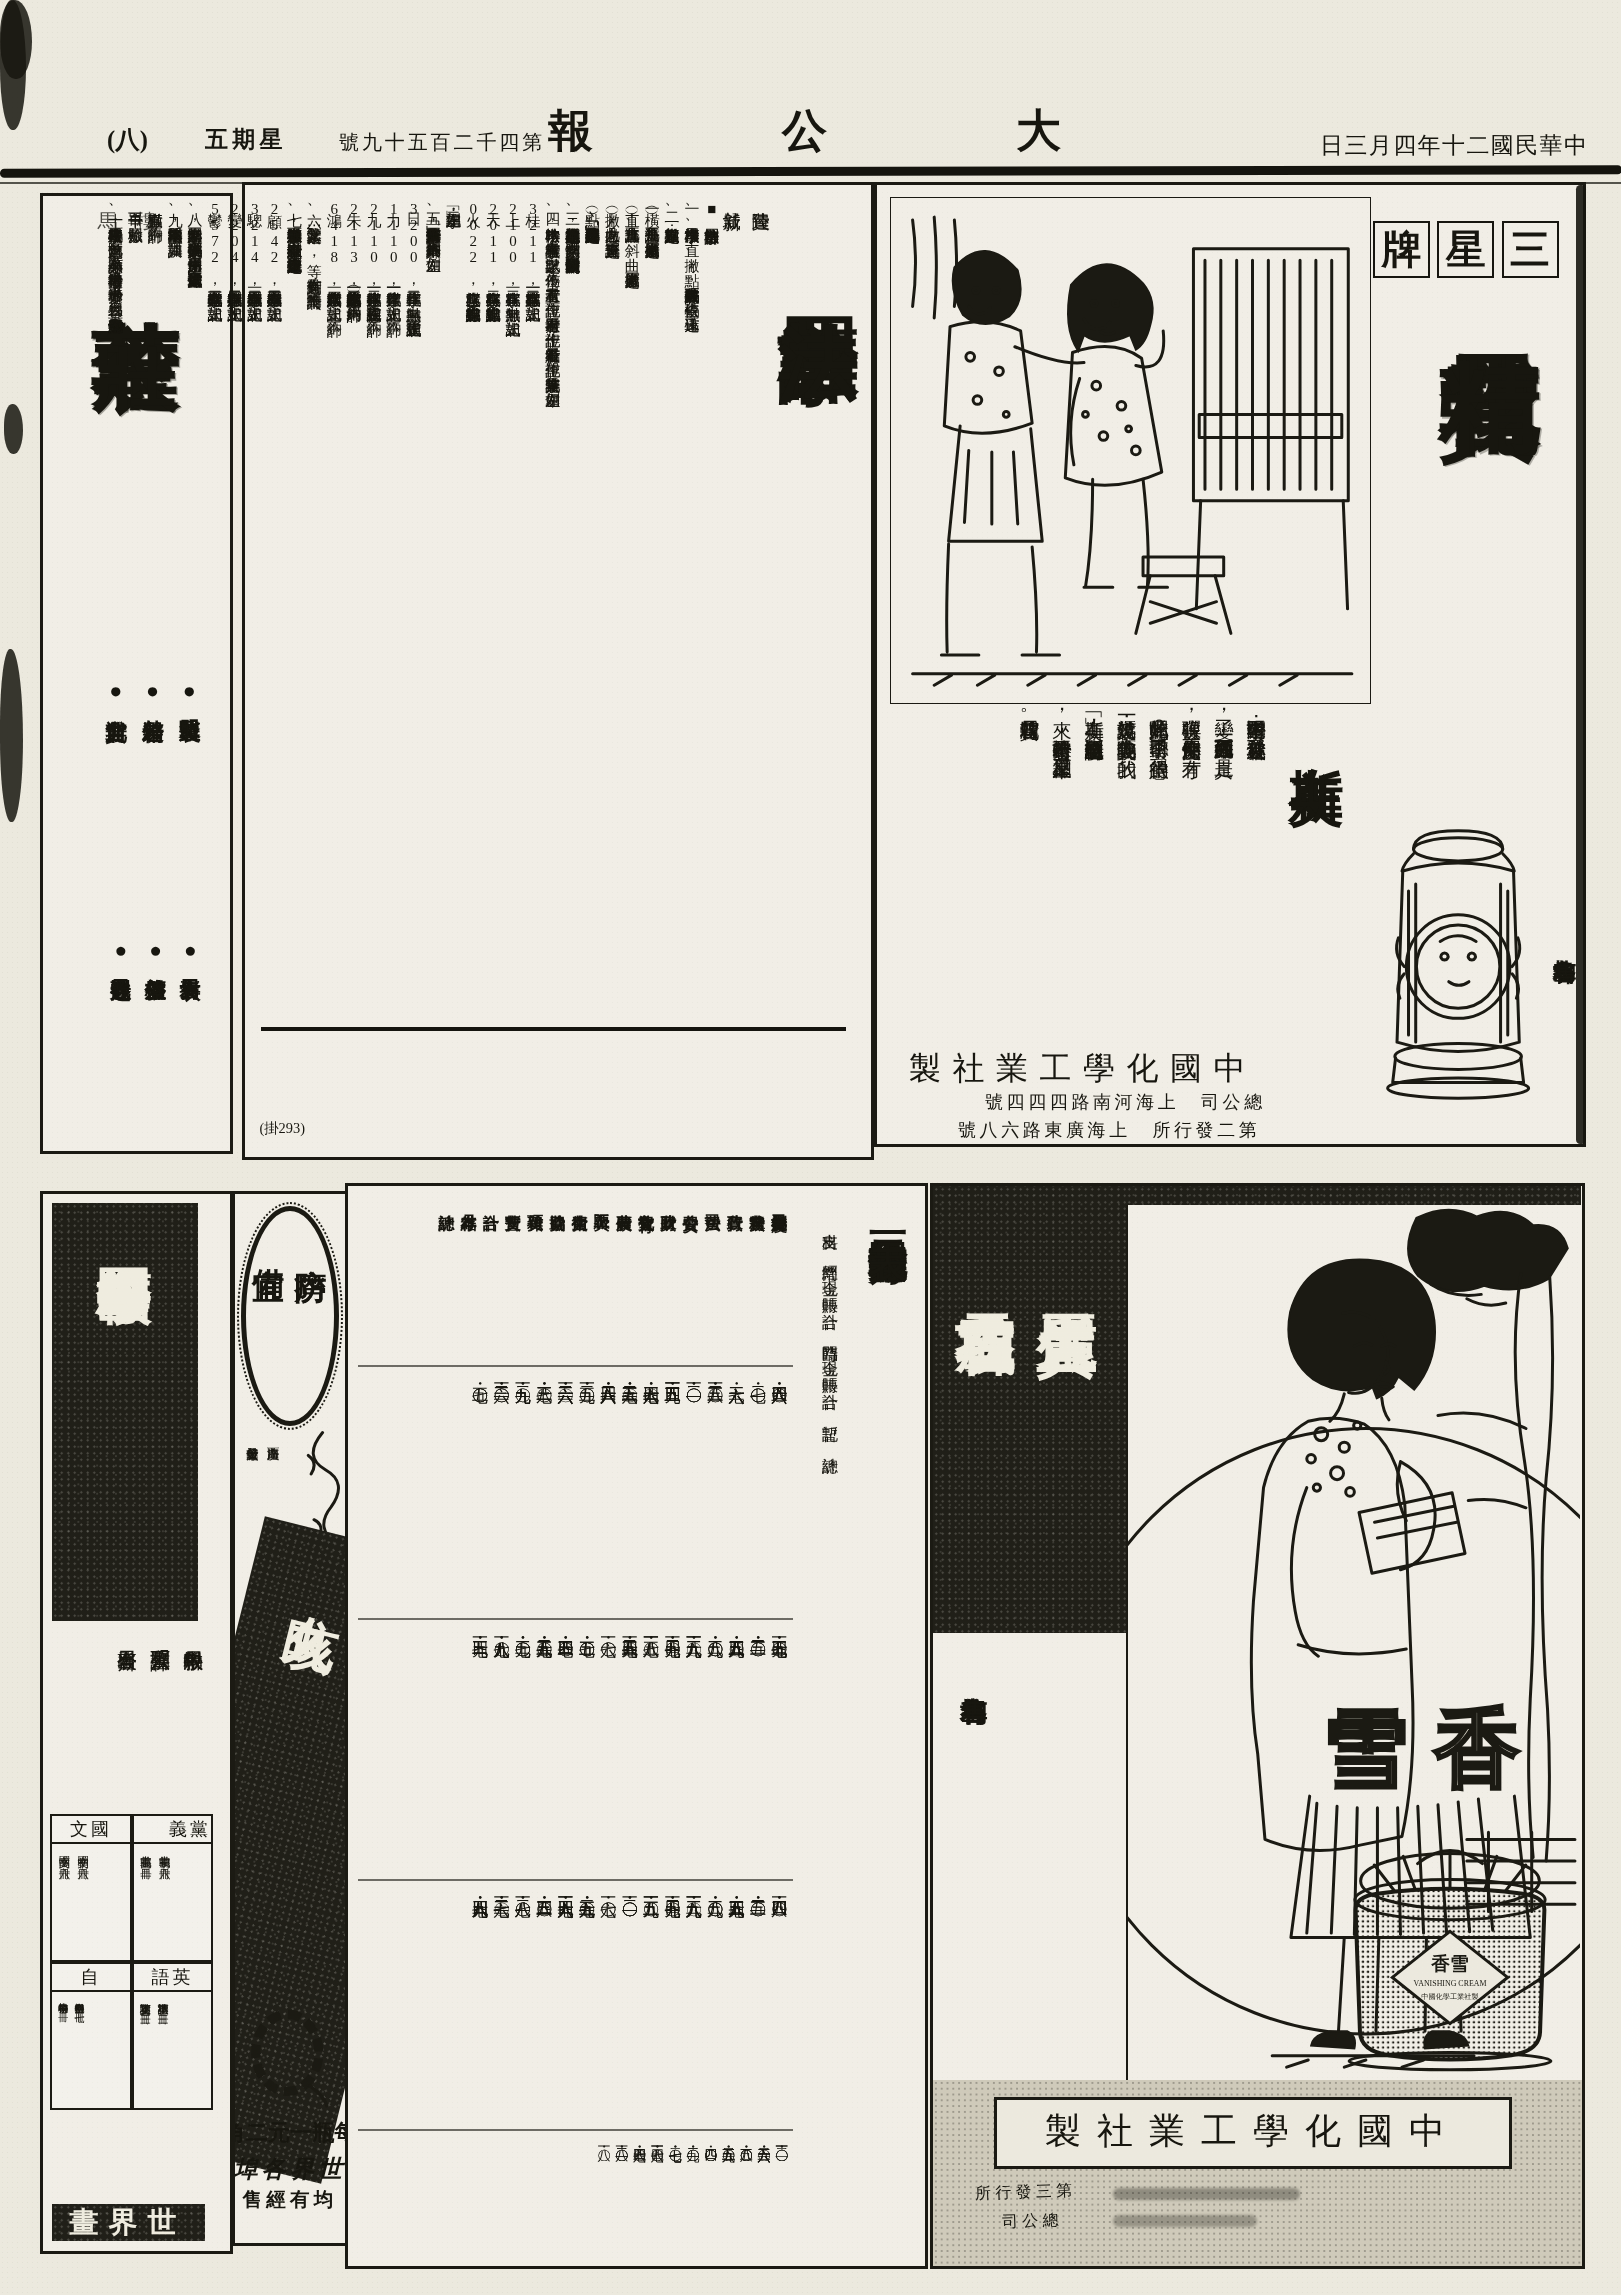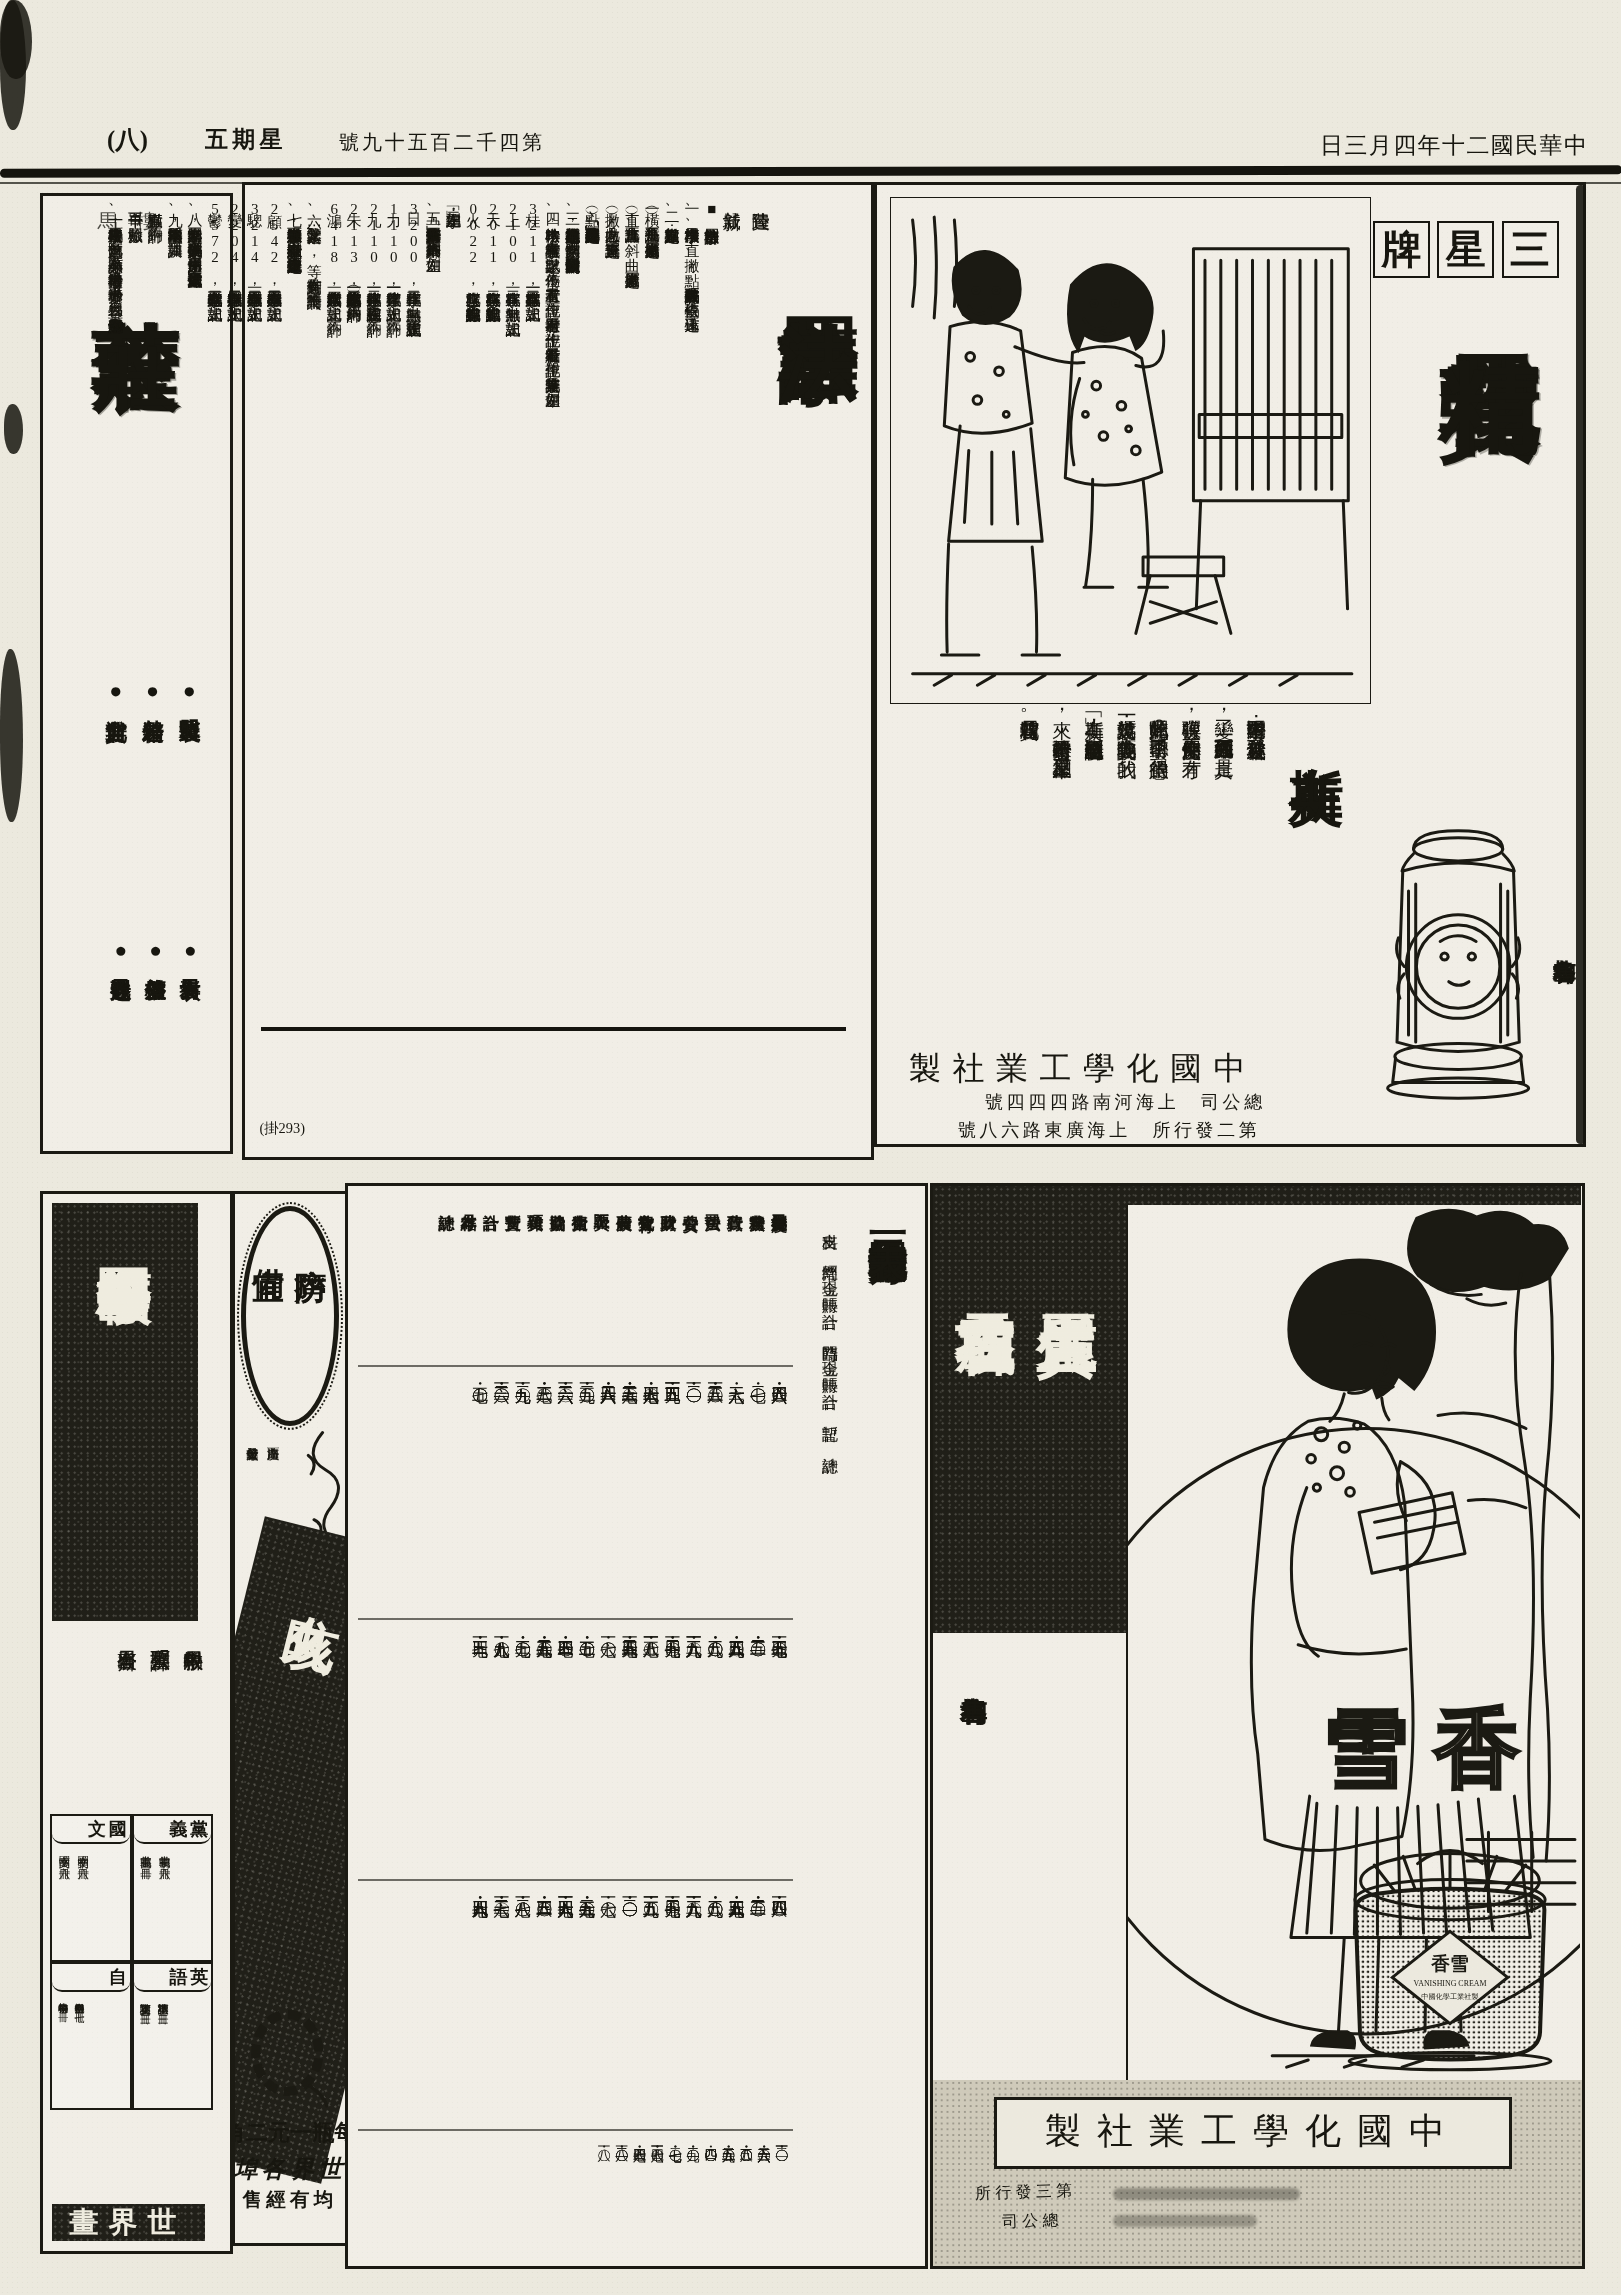--- a/index.html
+++ b/index.html
@@ -25,36 +25,37 @@
   .rule{background:#15140e;}
   .blob{position:absolute;background:#17160f;border-radius:45% 55% 50% 50%;opacity:.85;}
   .boxchar{display:inline-block;width:53px;height:53px;border:2.9px solid #17160f;
     font-size:40px;font-weight:bold;text-align:center;line-height:53px;margin-left:7.2px;}
   .outline2{color:#eeebdd;-webkit-text-stroke:2.9px #1b1a13;font-weight:bold;}
   svg{display:block;}
   svg path,svg circle,svg ellipse,svg rect,svg line{vector-effect:non-scaling-stroke;}
   .sketch{stroke:#1b1a13;fill:none;stroke-width:3;stroke-linecap:round;stroke-linejoin:round;}
   .sketch-f{stroke:#1b1a13;fill:#1b1a13;stroke-width:2;}
   .sc-sec{border:2.2px solid #1b1a13;background:rgba(255,255,255,.2);}
-  .sc-h{border-bottom:2.2px solid #1b1a13;text-align:right;font-weight:bold;border-radius:10px;}
+  .sc-h{border-bottom:2.2px solid #1b1a13;text-align:center;font-weight:normal;}
 </style>
 </head>
 <body>
 
 <div class="page">
 
   <div class="blob" style="left:0;top:130;width:32px;height:79px;"></div>
   <div class="blob" style="left:0;top:300;width:26px;height:130px;"></div>
   <div class="blob" style="left:4.3px;top:404px;width:19px;height:50px;"></div>
   <div class="blob" style="left:0;top:649px;width:23px;height:173px;"></div>
 
   <div class="abs" style="left:0;top:94px;width:1622px;height:79px;">
     <span class="abs bold" style="left:107px;top:29px;font-size:24.5px;">(八)</span>
     <span class="abs bold" style="left:205px;top:30px;font-size:23px;letter-spacing:4.3px;">五期星</span>
     <span class="abs" style="left:339px;top:35px;font-size:20px;letter-spacing:2.9px;">號九十五百二千四第</span>
+    <span class="abs bold" style="left:548px;top:7.2px;font-size:45px;letter-spacing:72px;">報　公　大</span>
     <span class="abs" style="left:1320px;top:36px;font-size:23px;letter-spacing:1.4px;">日三月四年十二國民華中</span>
   </div>
   <div class="abs rule" style="left:0;top:167px;width:1622px;height:8.6px;border-radius:4.3px;transform:skewY(-0.12deg);"></div>
   <div class="abs rule" style="left:0;top:182px;width:1622px;height:2.2px;opacity:.7;"></div>
 
   <div class="box" style="left:40px;top:193px;width:187px;height:955px;">
     <div class="abs" style="left:50%;transform:translateX(-50%);top:11.5px;font-size:20px;letter-spacing:19px;opacity:.75;white-space:nowrap;">馬樓</div>
     <div class="abs v bold" style="left:50%;transform:translateX(-50%);top:52px;font-size:90px;line-height:1.06;text-shadow:1.4px 1.4px 0 rgba(23,22,15,.35);">華楚衣莊</div>
     <div class="abs vcols bold" style="right:21.6px;top:483px;height:238px;font-size:21.6px;line-height:1.6;">
         <div>●監製醫服</div>

